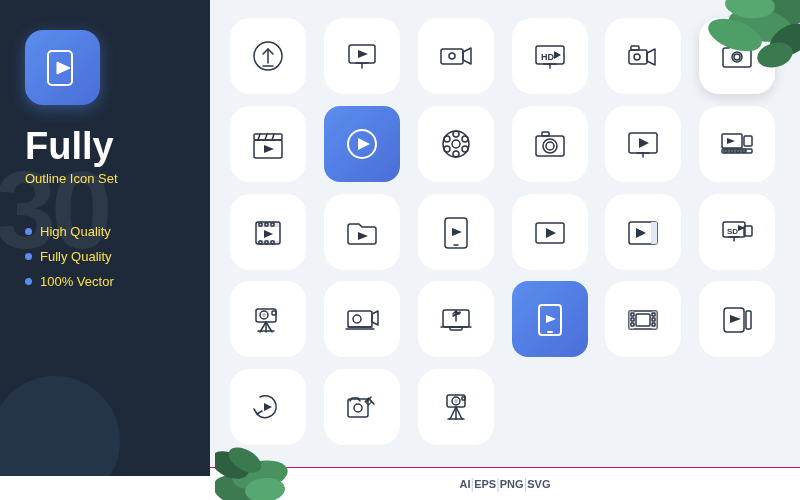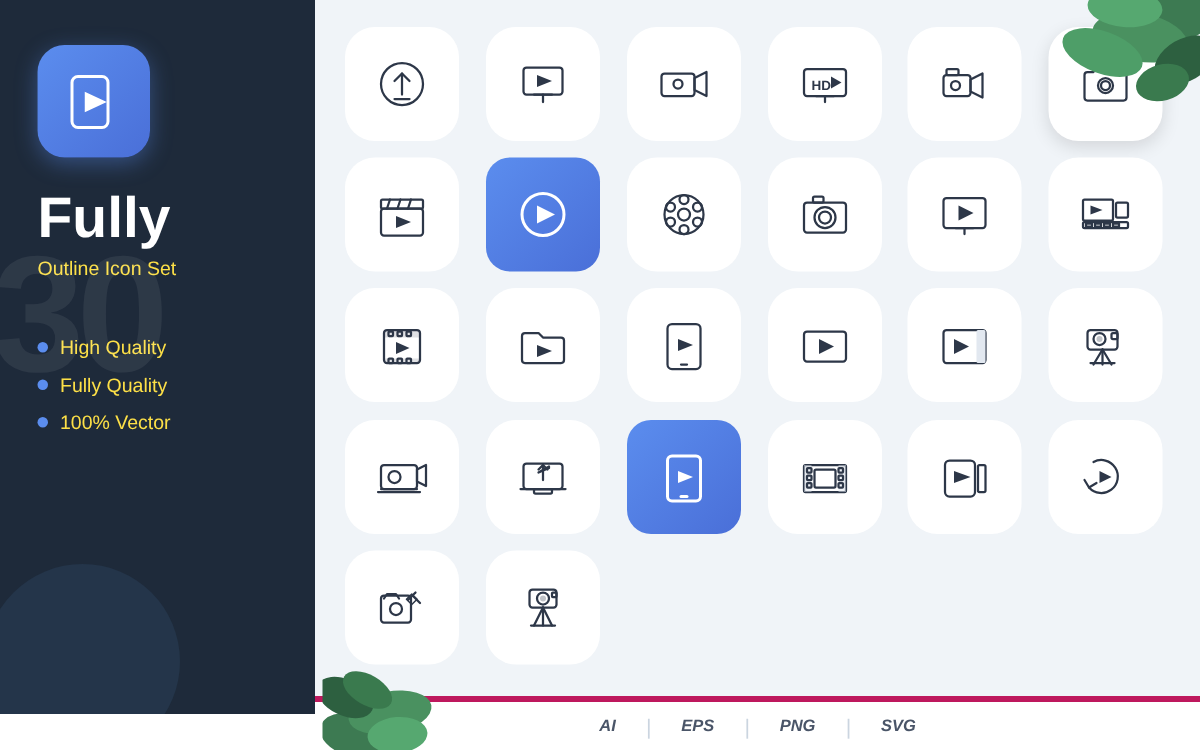--- a/index.html
+++ b/index.html
@@ -172,27 +172,25 @@
       stroke-linejoin: round;
     }
 
     .icon-cell.blue-bg svg {
       stroke: #ffffff;
     }
 
     
     .footer-bar {
       background: #ffffff;
-      border-top: 4px solid #be185d;
+      border-top: 1px solid #be185d;
       padding: 8px 20px;
       display: flex;
       align-items: center;
       justify-content: center;
-      gap: 20px;
-      font-style: italic;
     }
 
     .footer-item {
       display: flex;
       align-items: center;
       gap: 6px;
       font-size: 11px;
       font-weight: 600;
       color: #4a5568;
     }
@@ -413,20 +411,30 @@
     </div>
 
     <div class="icon-cell">
       <svg viewBox="0 0 36 36">
           <rect x="4" y="8" width="28" height="22" rx="2"></rect>
           <rect x="26" y="8" width="6" height="22" rx="1" fill="#e2e8f0" stroke="none"></rect>
           <polygon points="11,14 21,19 11,24" fill="#2d3748" stroke="none"></polygon>
         </svg>
     </div>
 
+    <div class="icon-cell">
+      <svg viewBox="0 0 36 36">
+          <rect x="4" y="8" width="22" height="15" rx="2"></rect>
+          <text x="8" y="20" font-size="8" fill="#2d3748" stroke="none" font-weight="bold">SD</text>
+          <polygon points="19,11 26,14 19,17" fill="#2d3748" stroke="none"></polygon>
+          <line x1="10" y1="23" x2="20" y2="23"></line>
+          <line x1="15" y1="23" x2="15" y2="27"></line>
+          <rect x="25" y="12" width="8" height="10" rx="1"></rect>
+        </svg>
+    </div>
 
     <div class="icon-cell">
       <svg viewBox="0 0 36 36">
           <rect x="6" y="8" width="20" height="13" rx="2"></rect>
           <circle cx="14" cy="14" r="4"></circle>
           <circle cx="14" cy="14" r="2" fill="#2d3748" stroke="none" opacity="0.3"></circle>
           <rect x="22" y="10" width="4" height="4" rx="1"></rect>
           <line x1="16" y1="21" x2="10" y2="31"></line>
           <line x1="16" y1="21" x2="22" y2="31"></line>
           <line x1="16" y1="21" x2="16" y2="31"></line>

